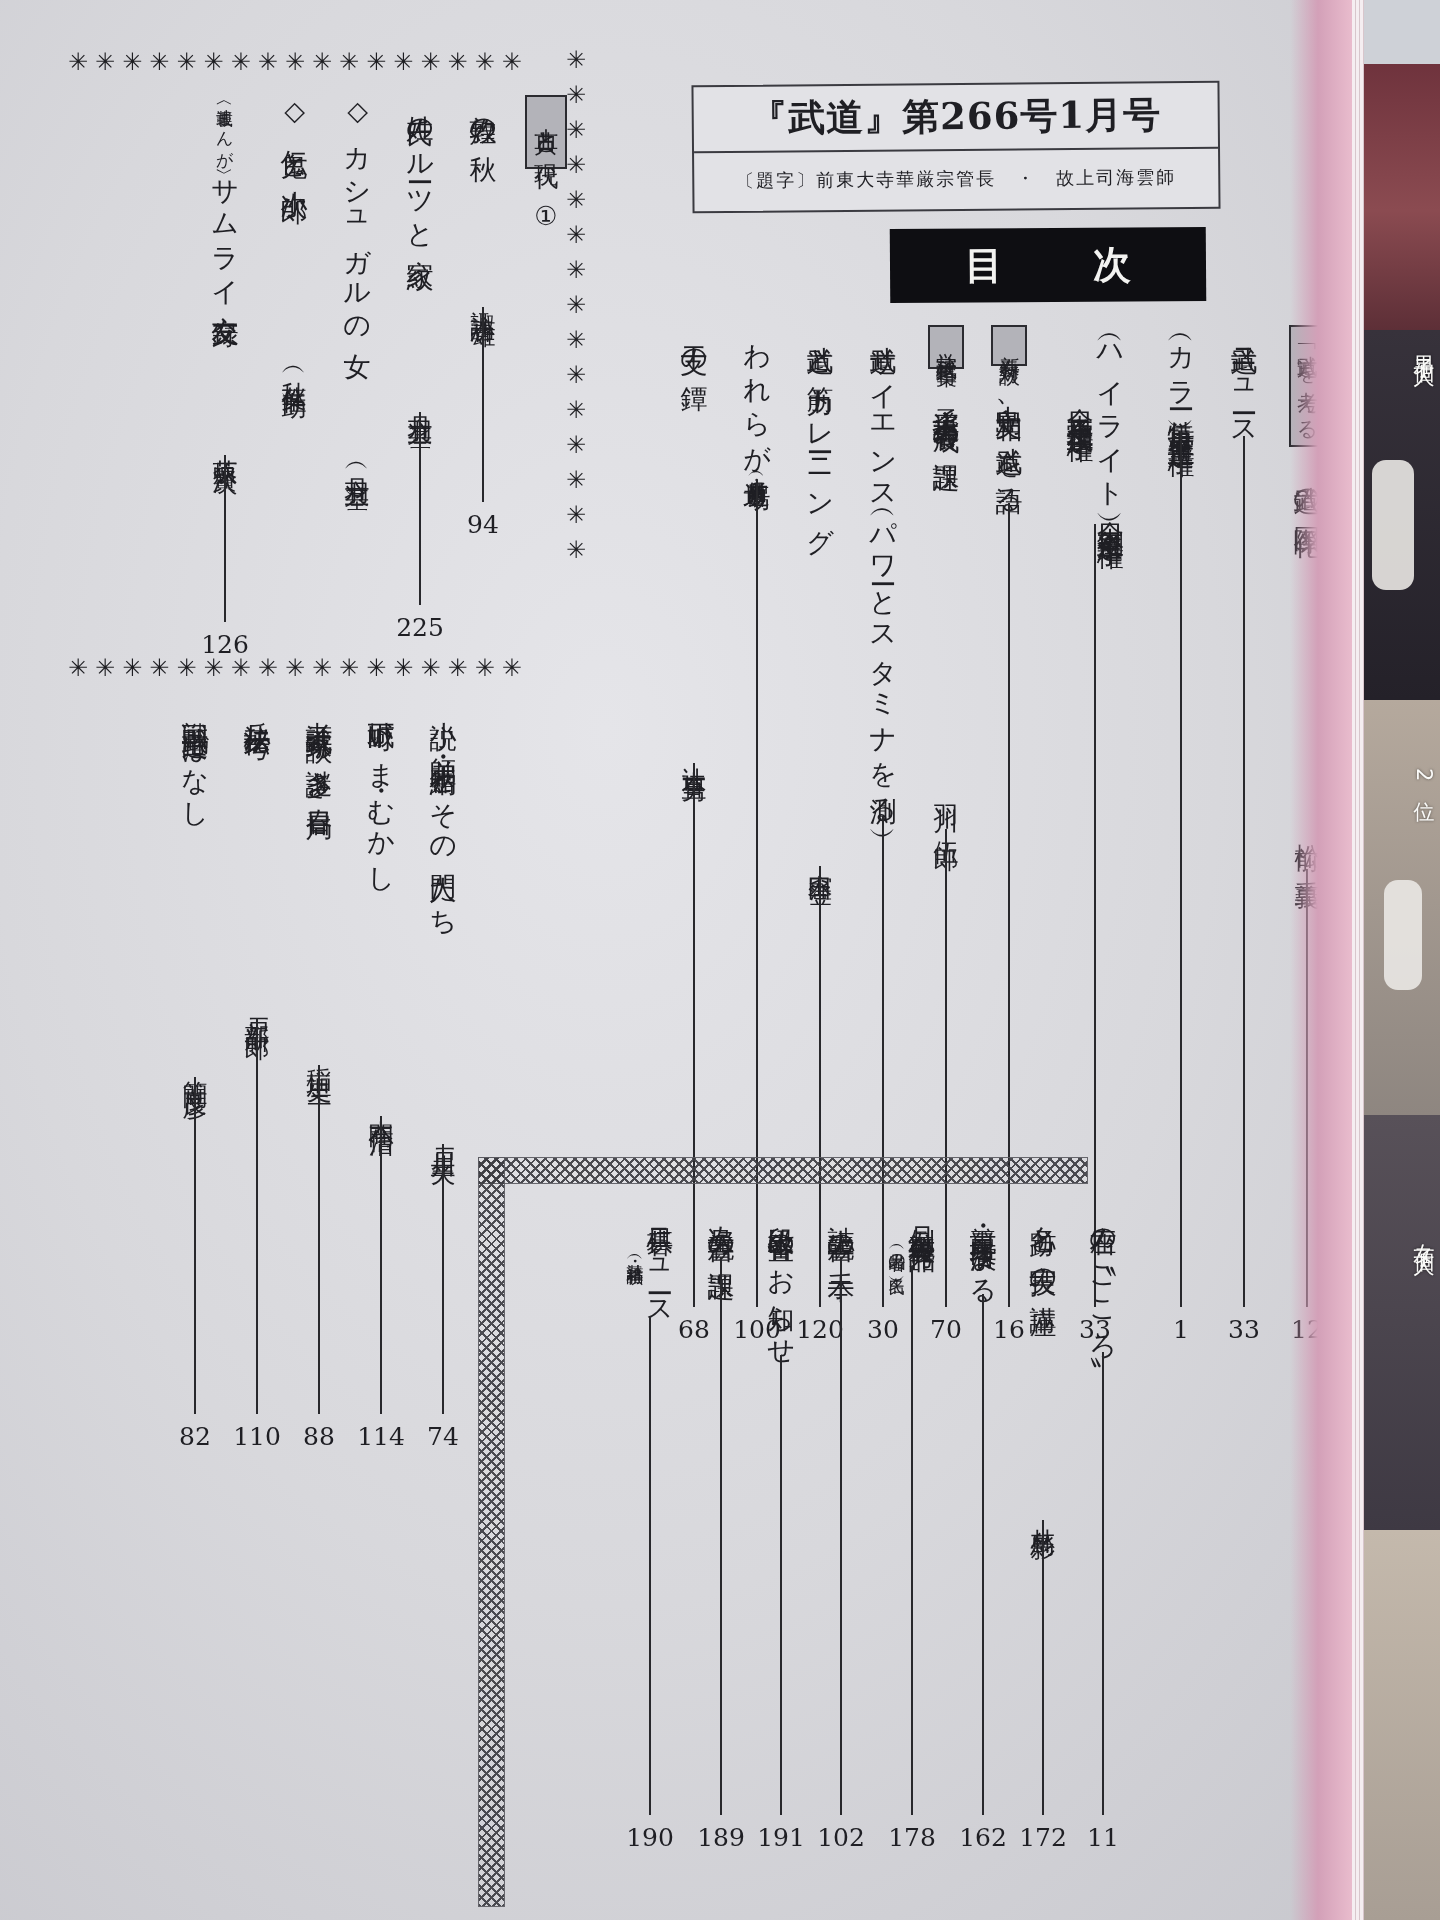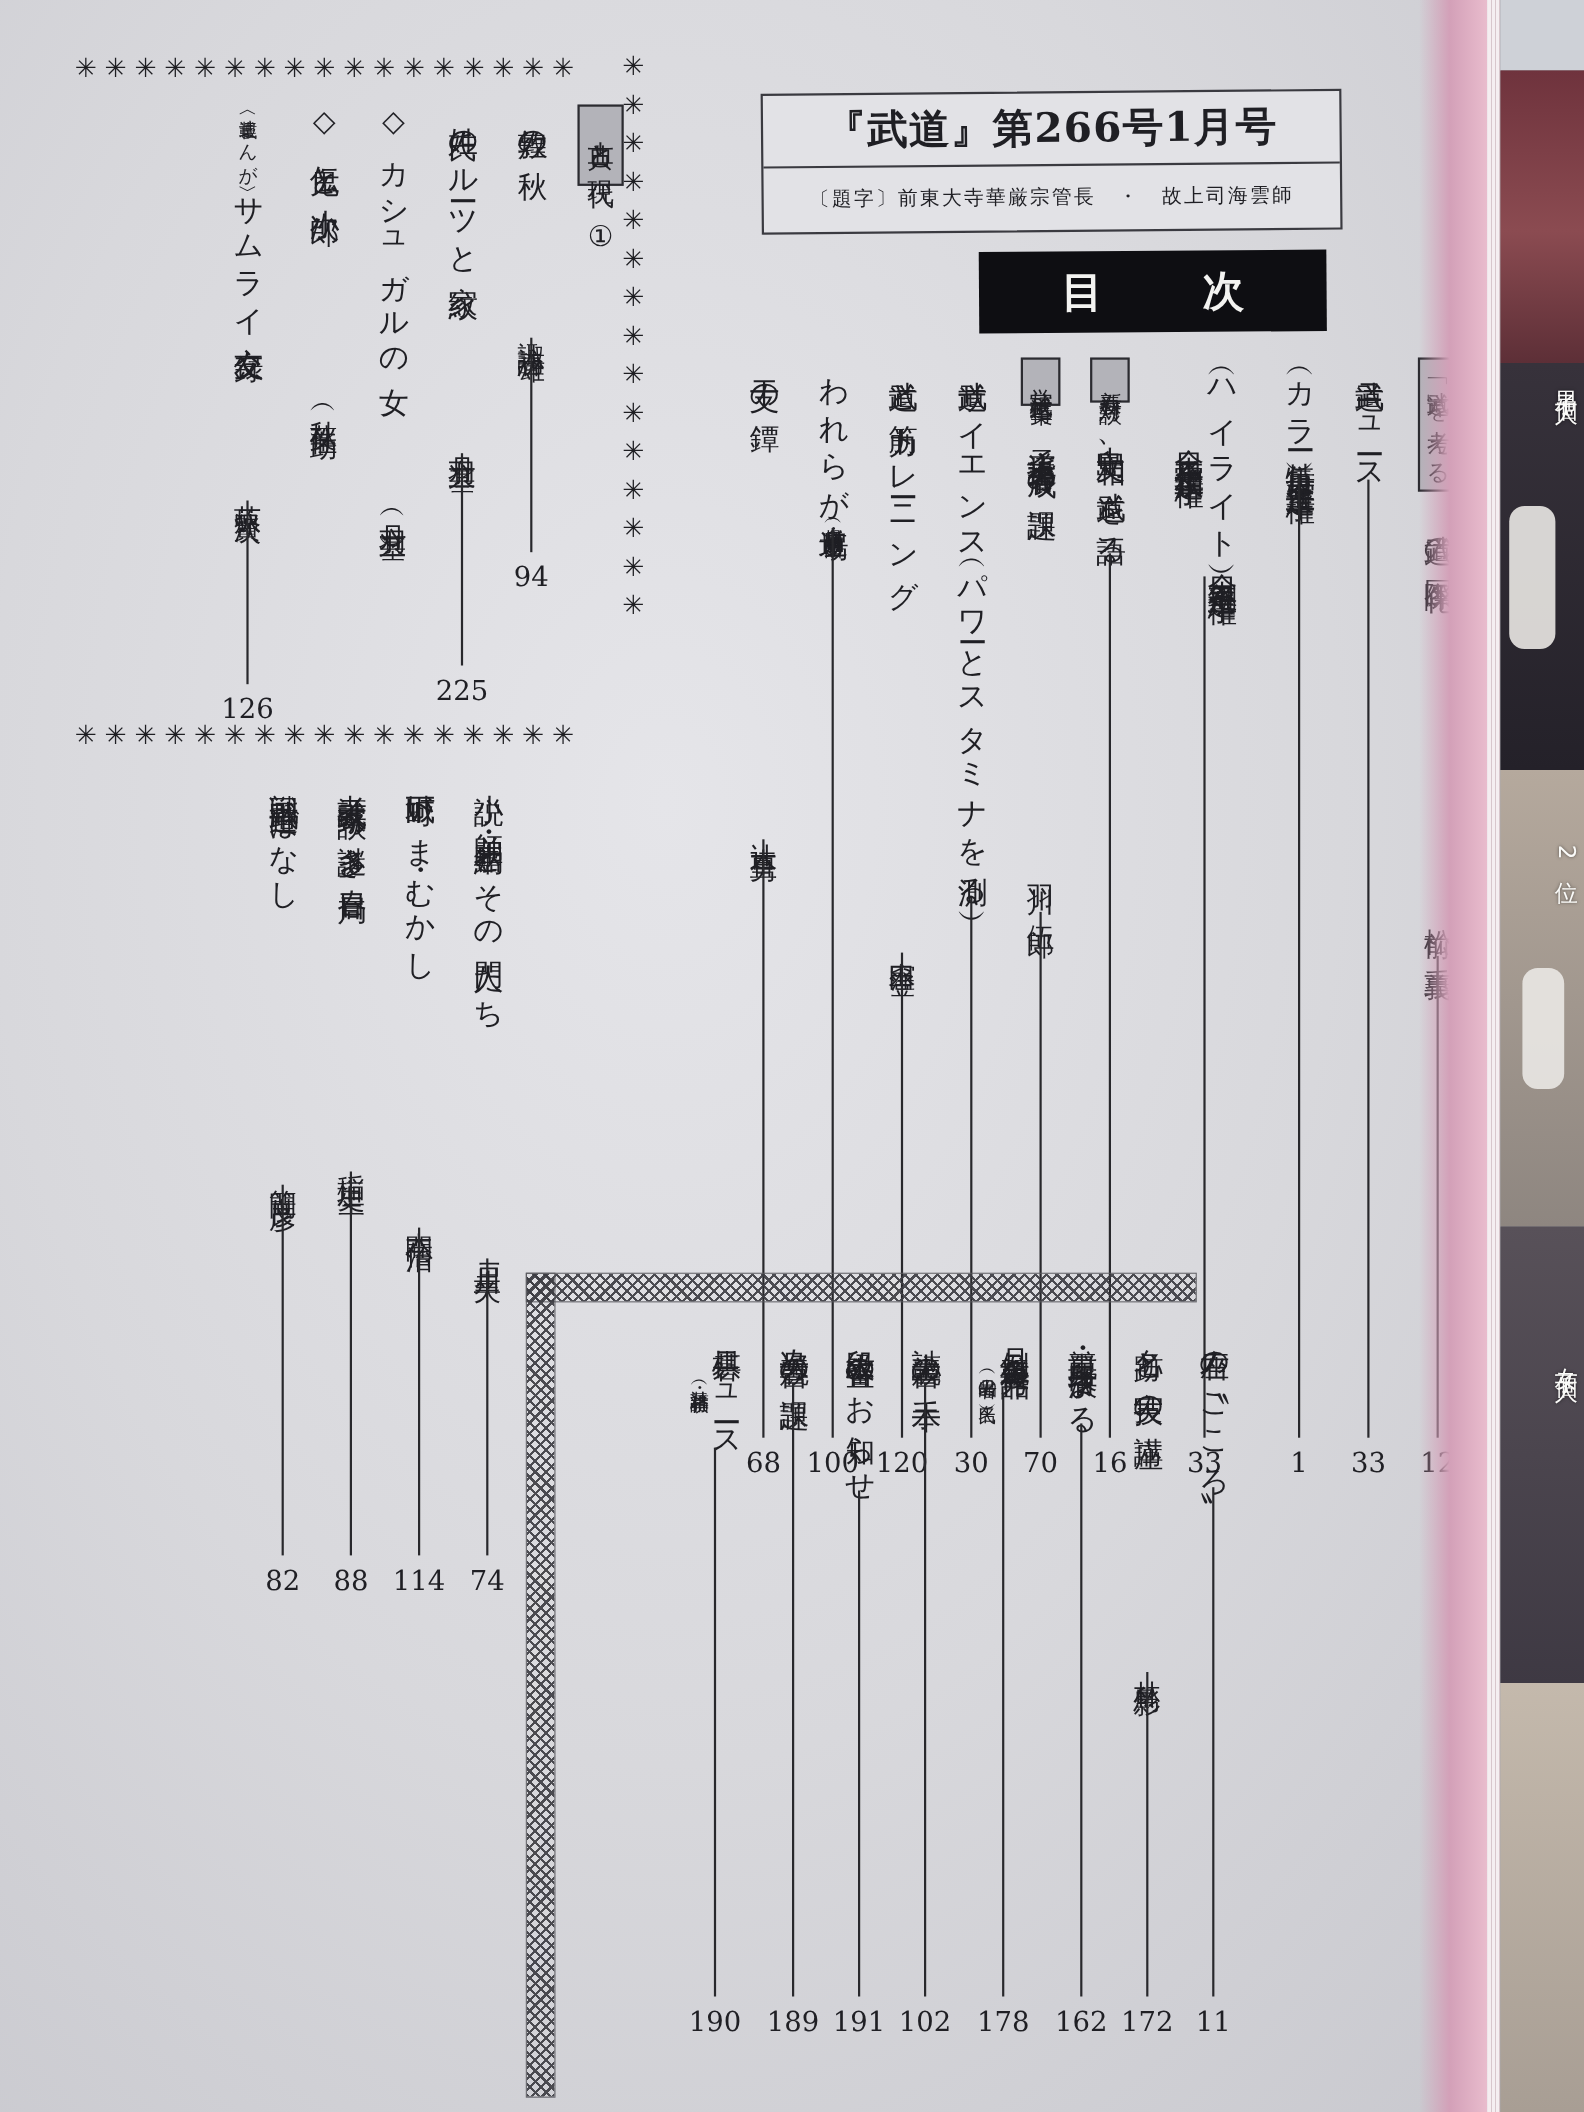--- a/index.html
+++ b/index.html
@@ -244,20 +244,29 @@
         <div class="vtext">
           <div class="tline"><span>考証武家奇談　謎多き春日局</span></div>
         </div>
         <div class="sp"></div>
         <div class="vauthor">稲垣史生</div>
         <div class="leader"></div>
         <div class="pagenum">88</div>
       </div>
       <div class="toc-col">
         <div class="vtext">
+          <div class="tline"><span>兵法秘伝考</span></div>
+        </div>
+        <div class="sp"></div>
+        <div class="vauthor">戸部新十郎</div>
+        <div class="leader"></div>
+        <div class="pagenum">110</div>
+      </div>
+      <div class="toc-col">
+        <div class="vtext">
           <div class="tline"><span>戦国武士道ばなし</span></div>
         </div>
         <div class="sp"></div>
         <div class="vauthor">笹間良彦</div>
         <div class="leader"></div>
         <div class="pagenum">82</div>
       </div>
     </div>
 
   <div class="hatch" id="hatch-top"></div>

